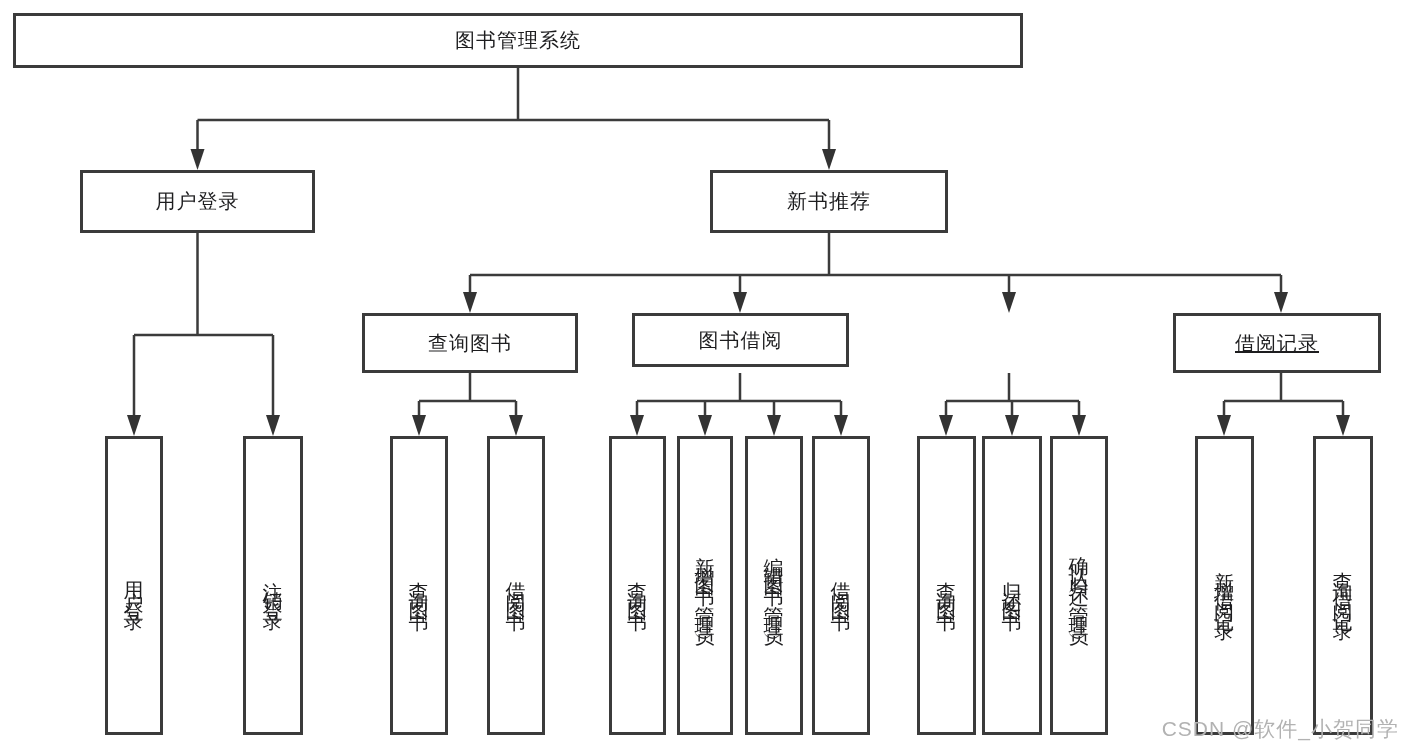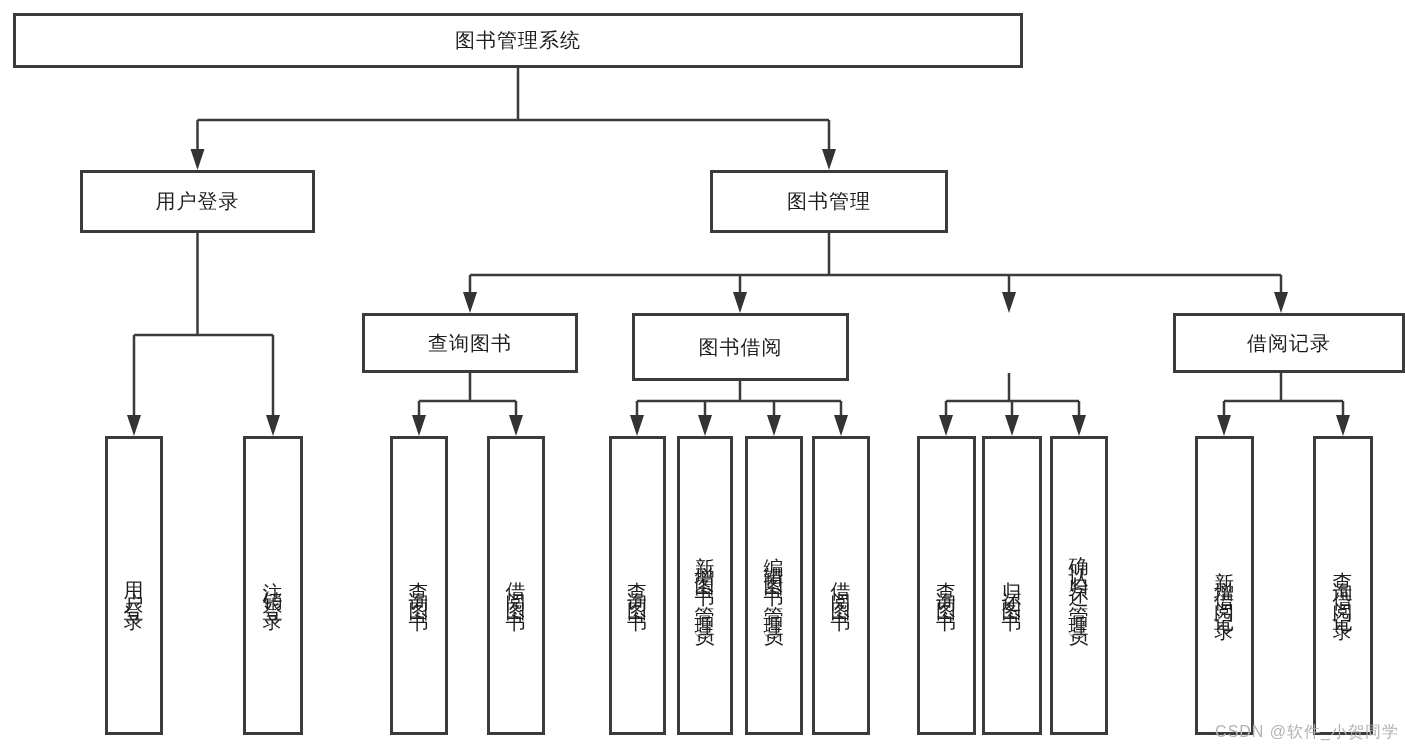--- a/index.html
+++ b/index.html
@@ -45,21 +45,21 @@
     text-orientation: mixed;
     letter-spacing: 10px;
     font-size: 20px;
     line-height: 1;
     white-space: nowrap;
   }
   .watermark {
     position: absolute;
     right: 6px;
     bottom: 4px;
-    font-size: 16px;
+    font-size: 21px;
     color: #b2b2b2;
     letter-spacing: 1px;
     z-index: 3;
     white-space: nowrap;
   }
 </style>
 </head>
 <body>
 
 <div class="canvas">
@@ -98,30 +98,30 @@
   </svg>
 
   <div class="node" style="left:13px; top:13px; width:1010px; height:55px;">
     <span>图书管理系统</span>
   </div>
 
   <div class="node" style="left:80px; top:170px; width:235px; height:63px;">
     <span>用户登录</span>
   </div>
   <div class="node" style="left:710px; top:170px; width:238px; height:63px;">
-    <span>图书管理</span>
+    <span>新书推荐</span>
   </div>
 
   <div class="node" style="left:362px; top:313px; width:216px; height:60px;">
     <span>查询图书</span>
   </div>
-  <div class="node" style="left:632px; top:313px; width:217px; height:68px;">
+  <div class="node" style="left:632px; top:313px; width:217px; height:54px;">
     <span>图书借阅</span>
   </div>
-  <div class="node" style="left:1173px; top:313px; width:232px; height:60px;">
+  <div class="node" style="left:1173px; top:313px; width:208px; height:60px;text-decoration:underline;">
     <span>借阅记录</span>
   </div>
 
   <div class="node leaf" style="left:105px; width:58px;">
     <span>用户登录</span>
   </div>
   <div class="node leaf" style="left:243px; width:60px;">
     <span>注销登录</span>
   </div>
 

